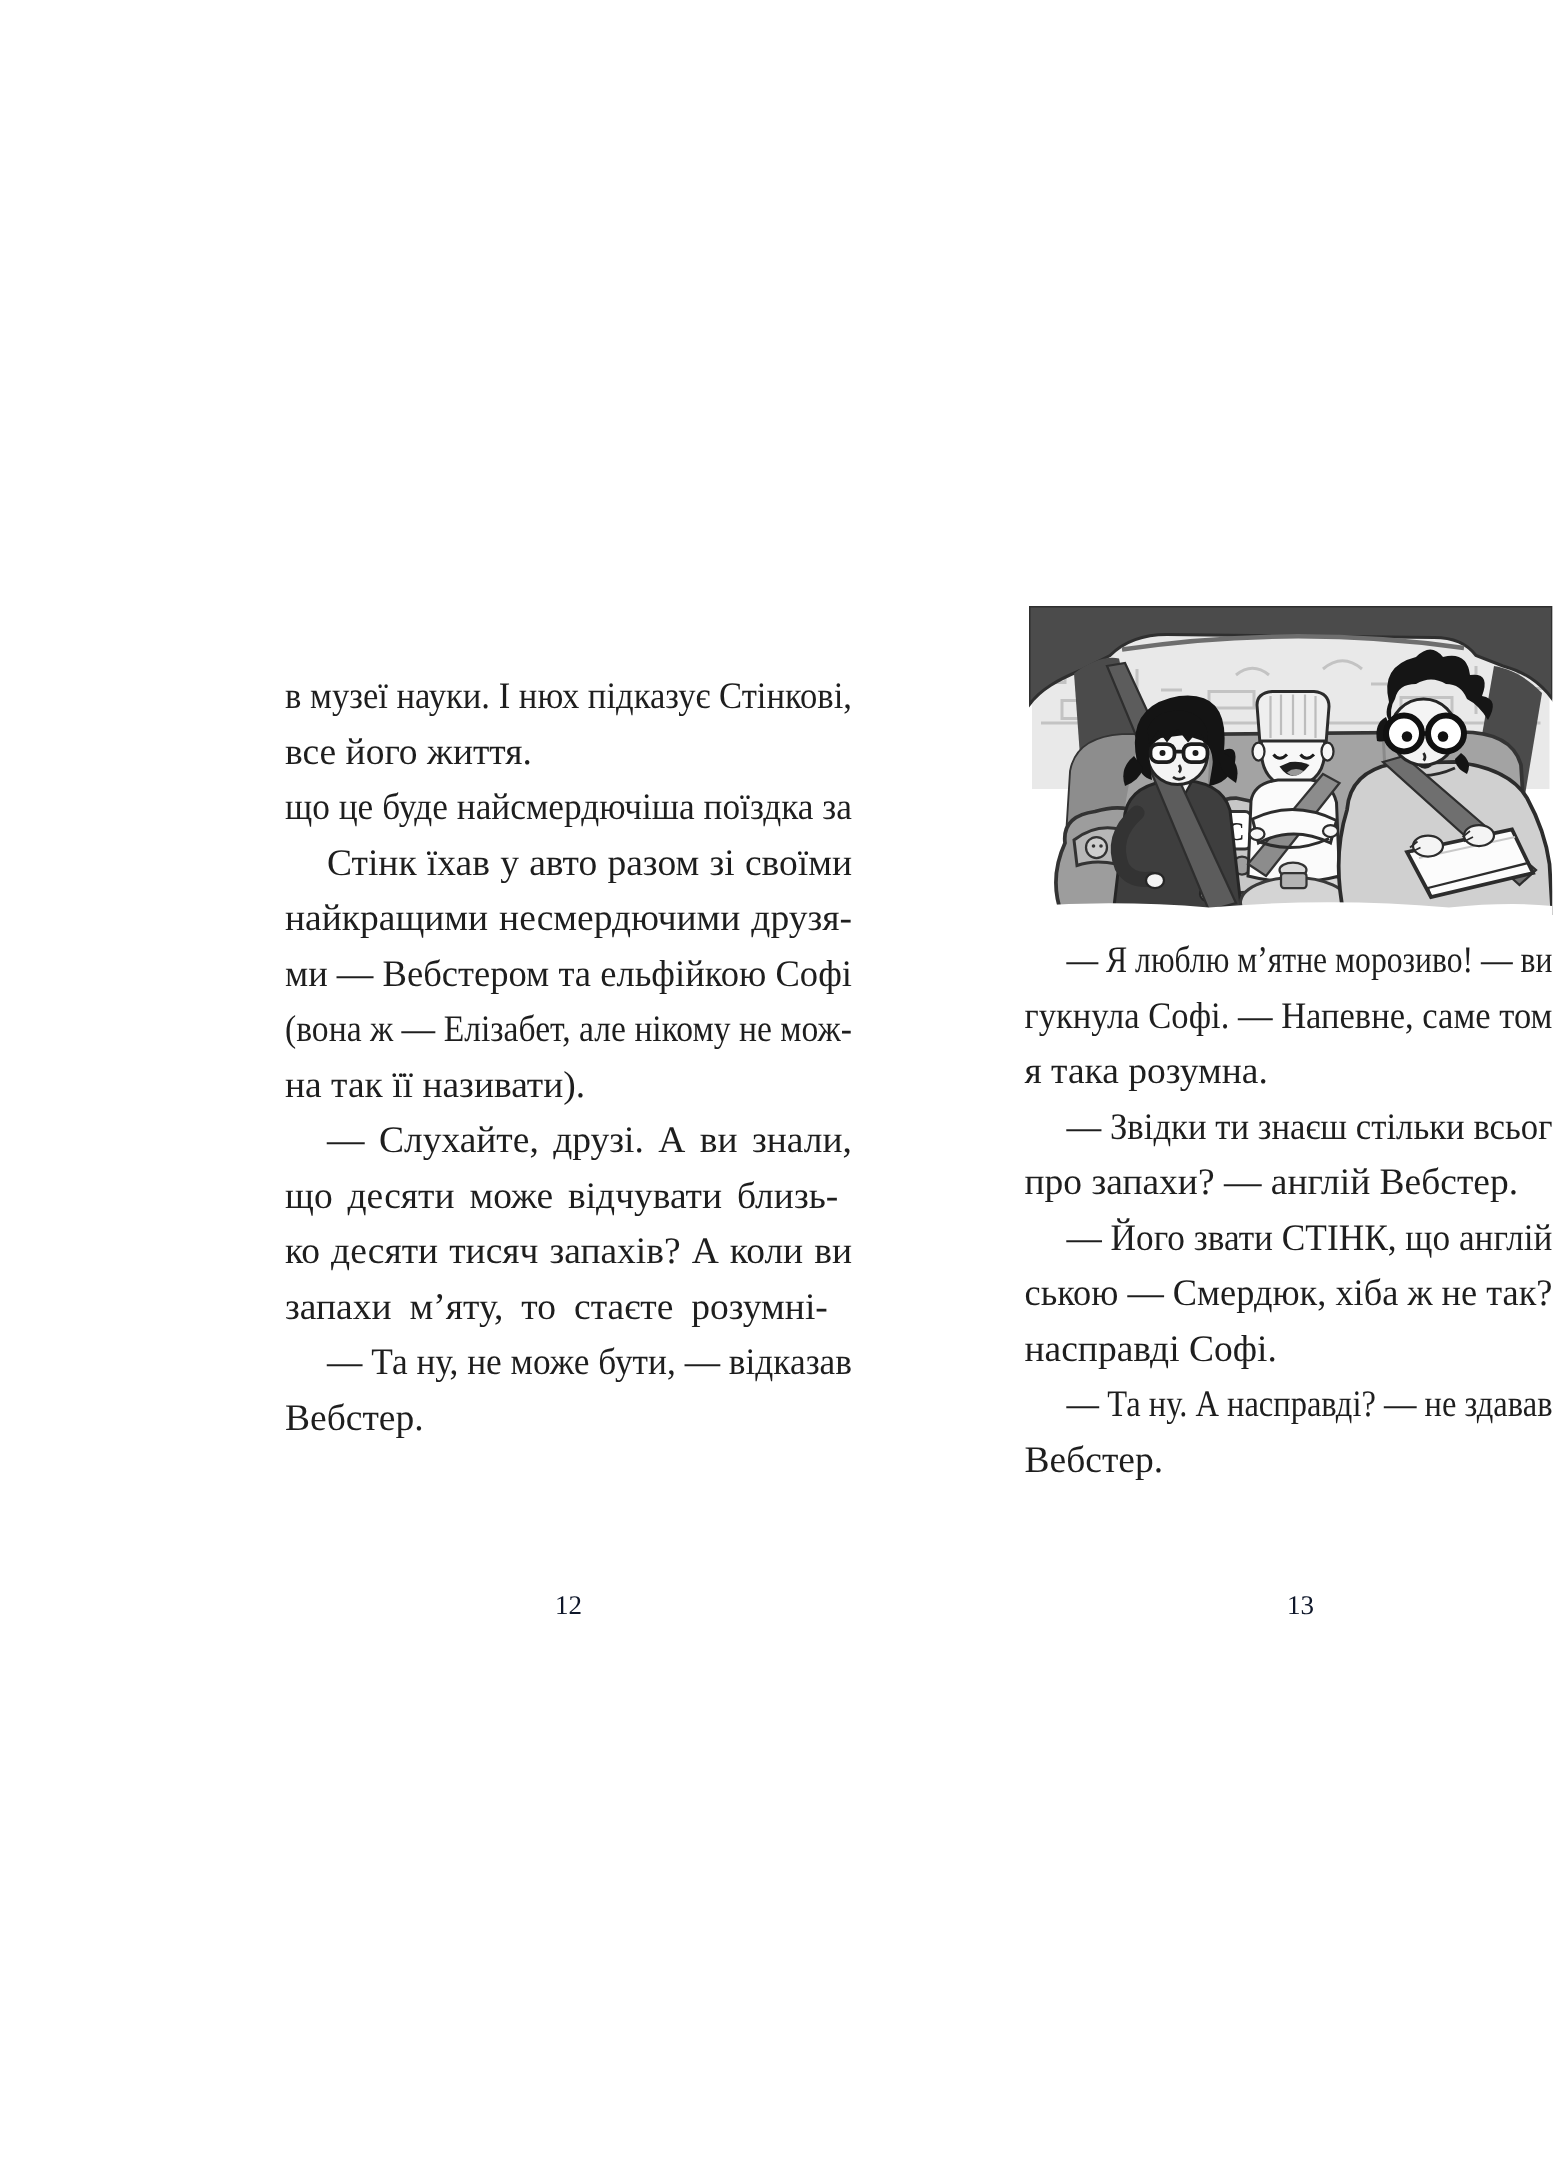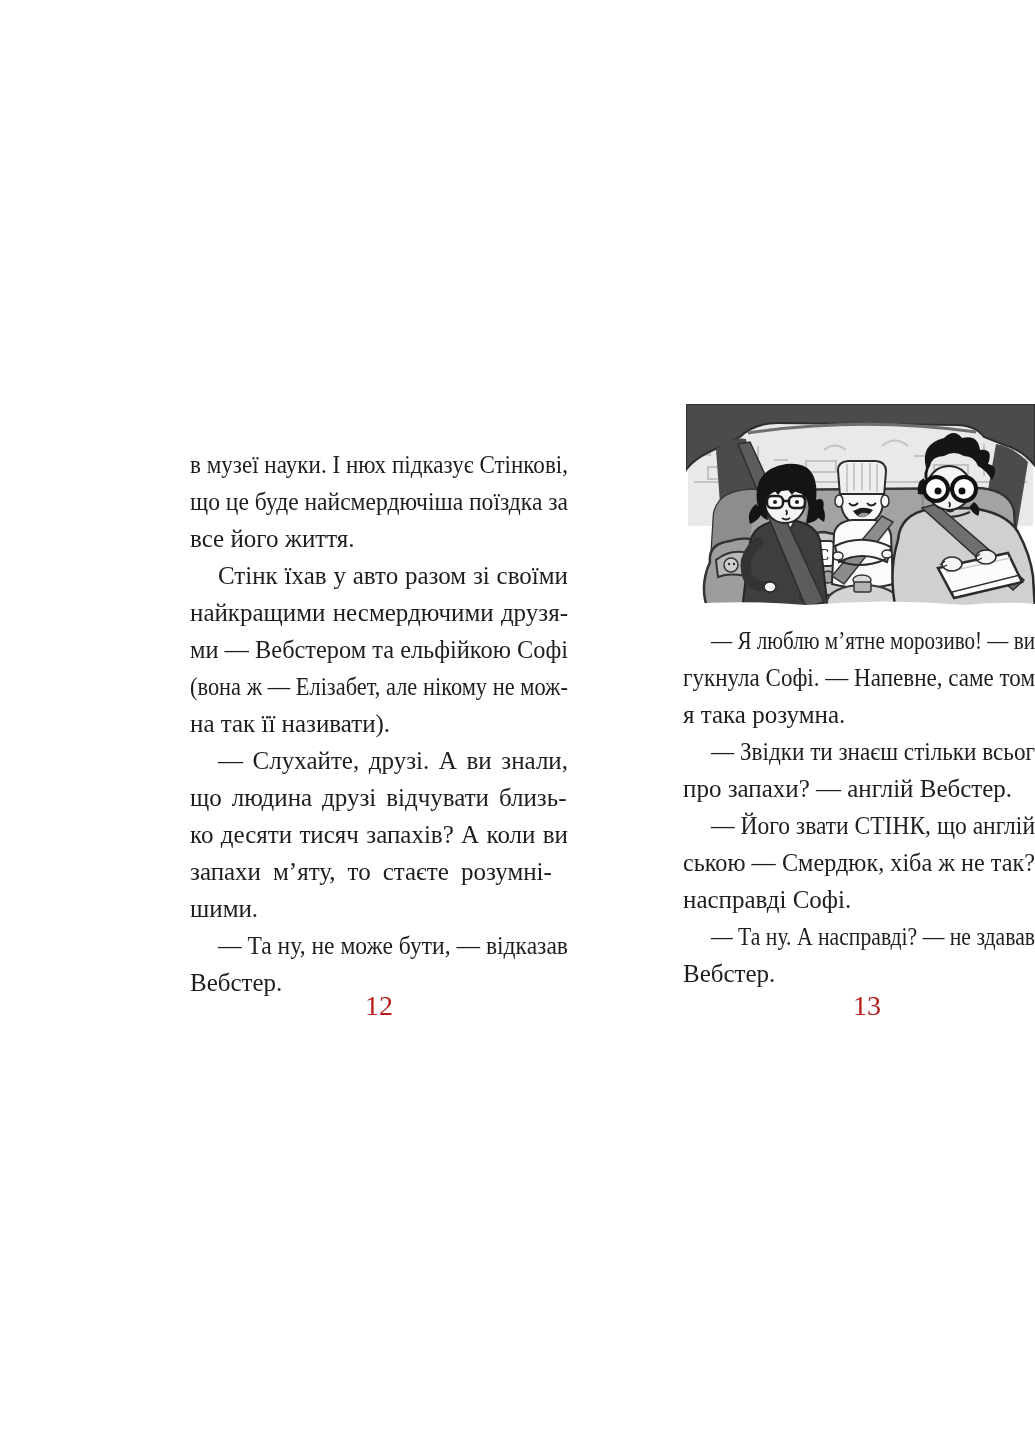--- a/index.html
+++ b/index.html
@@ -10,44 +10,43 @@
     font-family: "Liberation Serif", serif;
     color: #1e1e1e;
   }
   .spread { position: absolute; inset: 0; }
   .textblock { position: absolute; }
   #left-text  { left: 190px; top: 446px; width: 378px; }
   #right-text { left: 683px; top: 622px; width: 378px; }
   .line { height: 37px; line-height: 37px; font-size: 25px; white-space: nowrap; }
   .line span { display: inline-block; transform-origin: 0 50%; white-space: nowrap; }
   .line.indent span { margin-left: 28px; }
-  .pagenum { position: absolute; top: 990px; font-size: 28px; text-align: center; color: #b91c1c; }
+  .pagenum { position: absolute; top: 1060px; font-size: 18px; text-align: center; color: #0f172a; }
   #pn-left  { left: 190px; width: 378px; }
   #pn-right { left: 683px; width: 368px; }
   #illus { position: absolute; left: 686px; top: 404px; width: 349px; height: 206px; }
 </style>
 </head>
 <body>
 
 <div class="spread">
 
   <div id="left-text" class="textblock">
       <div class="line just"><span style="transform: scaleX(0.923324);">в музеї науки. І нюх підказує Стінкові,</span></div>
+      <div class="line"><span>все його життя.</span></div>
       <div class="line just"><span style="transform: scaleX(0.942313);">що це буде найсмердючіша поїздка за</span></div>
-      <div class="line"><span>все його життя.</span></div>
       <div class="line indent just"><span style="word-spacing: 0.583333px; text-align: right;">Стінк їхав у авто разом зі своїми</span></div>
       <div class="line just"><span style="word-spacing: 1.04688px;">найкращими несмердючими друзя-</span></div>
       <div class="line just"><span style="transform: scaleX(0.975209);">ми — Вебстером та ельфійкою Софі</span></div>
       <div class="line just"><span style="transform: scaleX(0.896565);">(вона ж — Елізабет, але нікому не мож-</span></div>
       <div class="line"><span>на так її називати).</span></div>
       <div class="line indent just"><span style="word-spacing: 3.35938px;">— Слухайте, друзі. А ви знали,</span></div>
-      <div class="line just"><span style="word-spacing: 3.67969px;">що людина друзі відчувати близь-</span></div>
+      <div class="line just"><span style="word-spacing: 3.67969px;">що десяти може відчувати близь-</span></div>
       <div class="line just"><span style="word-spacing: 1.11719px;">ко десяти тисяч запахів? А коли ви</span></div>
       <div class="line just"><span style="word-spacing: 5.78516px;">запахи м’яту, то стаєте розумні-</span></div>
-      <div class="line"><span>шими.</span></div>
       <div class="line indent just"><span style="transform: scaleX(0.942721);">— Та ну, не може бути, — відказав</span></div>
       <div class="line"><span>Вебстер.</span></div>
     </div>
   <div id="pn-left" class="pagenum">12</div>
 
   <svg id="illus" viewBox="0 0 349 206" xmlns="http://www.w3.org/2000/svg">
 
     <rect x="2" y="12" width="345" height="110" fill="#e9e9e9"></rect>
 
     <g stroke="#c3c3c3" stroke-width="2" fill="none">

